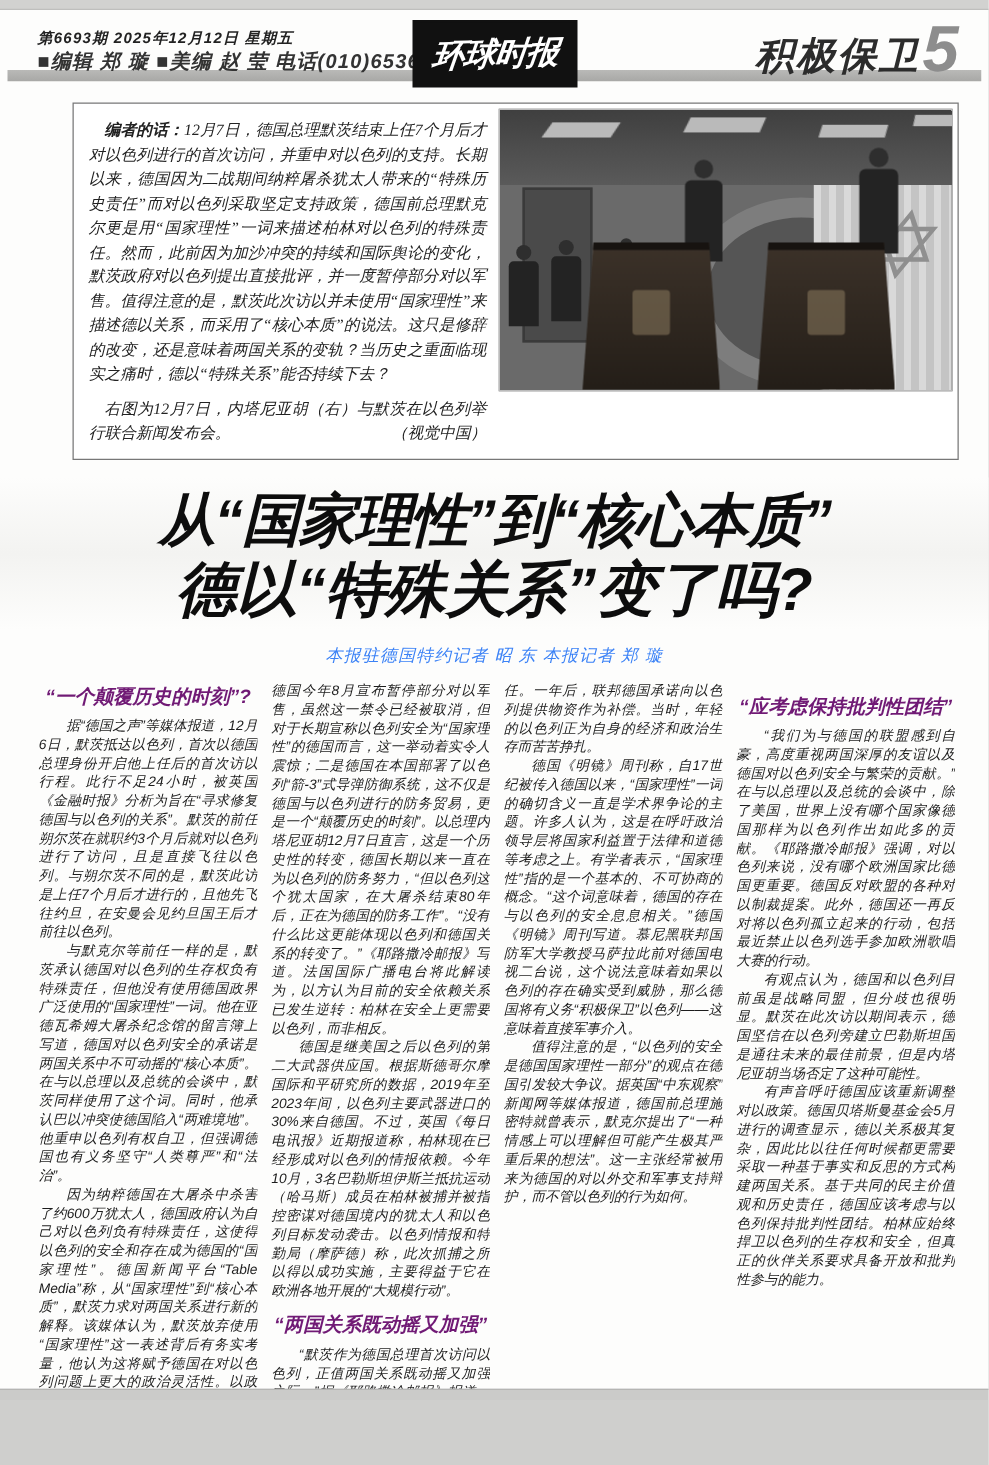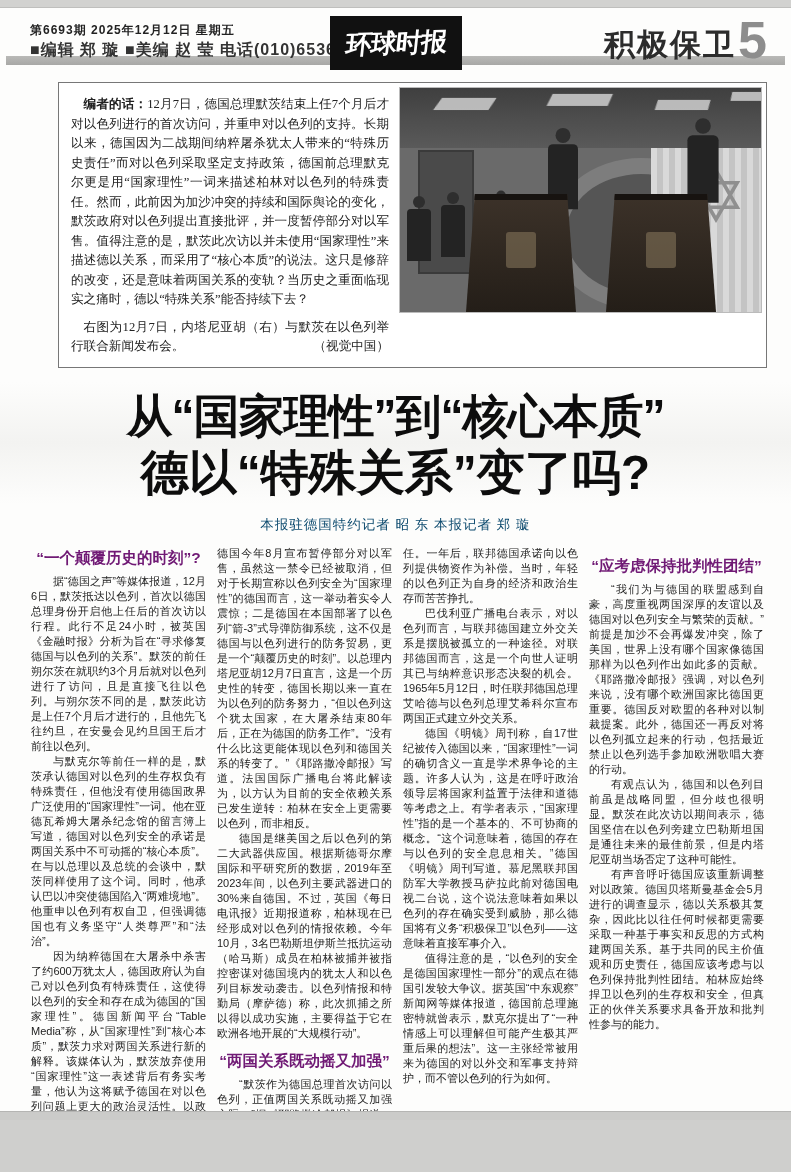--- a/index.html
+++ b/index.html
@@ -1,17 +1,17 @@
 <!DOCTYPE html>
 <html lang="zh"><head>
 <meta charset="utf-8">
 <style>
   html,body{margin:0;padding:0;background:#cfcfcd;}
   body{width:791px;font-family:"Liberation Sans",sans-serif;color:#1a1a1a;}
-  .page{position:relative;width:791px;height:1120px;background:#fdfdfc;overflow:hidden;}
+  .page{position:relative;width:791px;height:1120px;background:#fdfdfc;overflow:hidden;font-style:italic;}
   .page-top-edge{height:7px;background:#d2d2d0;border-bottom:1px solid #bfbfbd;}
   .page-bottom-edge{position:absolute;left:0;right:0;bottom:0;height:8px;background:#cbcbc9;border-top:1px solid #b5b5b3;}
 
   
   .masthead{position:relative;height:60px;margin:4px 6px 0 6px;}
   .mast-left{position:absolute;left:24px;top:8px;line-height:20px;}
   .mast-issue{font-size:12px;font-weight:bold;color:#222;letter-spacing:1px;}
   .mast-editors{font-size:16px;font-weight:bold;color:#333;letter-spacing:1px;}
   .mast-rule{position:absolute;left:0;right:0;top:44px;height:9px;background:linear-gradient(#b9b9b7,#a8a8a6);}
   .logo-box{position:absolute;left:50%;transform:translateX(-50%);top:6px;width:128px;height:50px;background:#111;display:flex;align-items:center;justify-content:center;box-shadow:0 0 0 2px #111;}
@@ -50,21 +50,21 @@
   .podium{position:absolute;bottom:0;width:110px;height:118px;background:linear-gradient(#3c3229,#241e18);clip-path:polygon(8% 0,92% 0,100% 100%,0 100%);}
   .podium .top{position:absolute;left:-6px;top:-16px;width:122px;height:22px;background:#171310;transform:skewX(-4deg);border-radius:2px;}
   .podium .emblem{position:absolute;left:50%;top:38px;transform:translateX(-50%);width:30px;height:36px;background:#8a7a5f;opacity:.55;border-radius:3px;}
   .p1{left:66px;}
   .p2{left:206px;}
 
   
   .headline{margin:14px 0 0;text-align:center;background:linear-gradient(#fdfdfc,#f3f3f1,#fdfdfc);padding:6px 15px 2px;}
   .headline .h1{font-size:46px;font-weight:900;letter-spacing:-1px;color:#0d0d0d;line-height:56px;}
   .headline .h2{font-size:48px;font-weight:900;letter-spacing:0px;color:#0d0d0d;line-height:58px;}
-  .byline{text-align:center;font-size:13.5px;color:#0c4a6e;margin-top:12px;letter-spacing:1px;}
+  .byline{text-align:center;font-size:13.5px;color:#3b82f6;margin-top:12px;letter-spacing:1px;}
 
   
   .article{display:flex;gap:11px;margin:12px 27px 0 31px;height:706px;overflow:hidden;}
   .col{flex:1;min-width:0;overflow:hidden;text-align:justify;}
   .col p{margin:0;font-size:11px;line-height:15px;text-indent:2em;color:#1c1c1c;}
   .col p.noindent{text-indent:0;}
   .col h3{margin:2px 0 6px;font-size:15.5px;line-height:20px;text-align:center;color:#701a75;font-weight:900;text-indent:0;}
   .col h3.mid{margin-top:10px;}
 </style>
 </head>
@@ -156,26 +156,25 @@
         <p>因为纳粹德国在大屠杀中杀害了约600万犹太人，德国政府认为自己对以色列负有特殊责任，这使得以色列的安全和存在成为德国的“国家理性”。德国新闻平台“Table Media”称，从“国家理性”到“核心本质”，默茨力求对两国关系进行新的解释。该媒体认为，默茨放弃使用“国家理性”这一表述背后有务实考量，他认为这将赋予德国在对以色列问题上更大的政治灵活性。以政府中一些极右翼成员公开鼓吹吞并被占领的约旦河西岸地区。默茨表示，不应采取任何朝这个方向发展的措施，“任何正式的、政治的、结构性的、事实上的或其他任何构成吞并的措施都不应采取”。他还表示，希望未来在决定何时保证以色列的安全意味着军事支持、何时又不意味着军事支持时，德国能够拥有更大的灵活性。在本轮巴以冲突爆发之后，德国多个政党提出类似要求。</p>
       </div>
       <div class="col">
         <p class="noindent">德国今年8月宣布暂停部分对以军售，虽然这一禁令已经被取消，但对于长期宣称以色列安全为“国家理性”的德国而言，这一举动着实令人震惊；二是德国在本国部署了以色列“箭-3”式导弹防御系统，这不仅是德国与以色列进行的防务贸易，更是一个“颠覆历史的时刻”。以总理内塔尼亚胡12月7日直言，这是一个历史性的转变，德国长期以来一直在为以色列的防务努力，“但以色列这个犹太国家，在大屠杀结束80年后，正在为德国的防务工作”。“没有什么比这更能体现以色列和德国关系的转变了。”《耶路撒冷邮报》写道。法国国际广播电台将此解读为，以方认为目前的安全依赖关系已发生逆转：柏林在安全上更需要以色列，而非相反。</p>
         <p>德国是继美国之后以色列的第二大武器供应国。根据斯德哥尔摩国际和平研究所的数据，2019年至2023年间，以色列主要武器进口的30%来自德国。不过，英国《每日电讯报》近期报道称，柏林现在已经形成对以色列的情报依赖。今年10月，3名巴勒斯坦伊斯兰抵抗运动（哈马斯）成员在柏林被捕并被指控密谋对德国境内的犹太人和以色列目标发动袭击。以色列情报和特勤局（摩萨德）称，此次抓捕之所以得以成功实施，主要得益于它在欧洲各地开展的“大规模行动”。</p>
         <h3 class="mid">“两国关系既动摇又加强”</h3>
         <p>“默茨作为德国总理首次访问以色列，正值两国关系既动摇又加强之际。”据《耶路撒冷邮报》报道，本轮巴以冲突使双方关系紧张，但德国近期在柏林附近部署“箭-3”式导弹防御系统后，德以关系又上升到了新的高度。如果说默茨此次访以传递的总体信息是尽管两国在加沙冲突和“两国方案”问题上存在分歧，但德国对以色列负有持久的责任，那么内塔尼亚胡关于“箭-3”式导弹防御系统的表态，则强调的是两国“交织在一起的命运”。</p>
       </div>
       <div class="col">
         <p class="noindent">任。一年后，联邦德国承诺向以色列提供物资作为补偿。当时，年轻的以色列正为自身的经济和政治生存而苦苦挣扎。</p>
-        <p>巴伐利亚广播电台表示，对以色列而言，与联邦德国建立外交关系是摆脱被孤立的一种途径。对联邦德国而言，这是一个向世人证明其已与纳粹意识形态决裂的机会。1965年5月12日，时任联邦德国总理艾哈德与以色列总理艾希科尔宣布两国正式建立外交关系。</p>
         <p>德国《明镜》周刊称，自17世纪被传入德国以来，“国家理性”一词的确切含义一直是学术界争论的主题。许多人认为，这是在呼吁政治领导层将国家利益置于法律和道德等考虑之上。有学者表示，“国家理性”指的是一个基本的、不可协商的概念。“这个词意味着，德国的存在与以色列的安全息息相关。”德国《明镜》周刊写道。慕尼黑联邦国防军大学教授马萨拉此前对德国电视二台说，这个说法意味着如果以色列的存在确实受到威胁，那么德国将有义务“积极保卫”以色列——这意味着直接军事介入。</p>
         <p>值得注意的是，“以色列的安全是德国国家理性一部分”的观点在德国引发较大争议。据英国“中东观察”新闻网等媒体报道，德国前总理施密特就曾表示，默克尔提出了“一种情感上可以理解但可能产生极其严重后果的想法”。这一主张经常被用来为德国的对以外交和军事支持辩护，而不管以色列的行为如何。</p>
       </div>
       <div class="col">
         <h3 class="mid">“应考虑保持批判性团结”</h3>
-        <p>“我们为与德国的联盟感到自豪，高度重视两国深厚的友谊以及德国对以色列安全与繁荣的贡献。”前提是加沙不会再爆发冲突，除了美国，世界上没有哪个国家像德国那样为以色列作出如此多的贡献。《耶路撒冷邮报》强调，对以色列来说，没有哪个欧洲国家比德国更重要。德国反对欧盟的各种对以制裁提案。此外，德国还一再反对将以色列孤立起来的行动，包括最近禁止以色列选手参加欧洲歌唱大赛的行动。</p>
+        <p>“我们为与德国的联盟感到自豪，高度重视两国深厚的友谊以及德国对以色列安全与繁荣的贡献。”在与以总理以及总统的会谈中，除了美国，世界上没有哪个国家像德国那样为以色列作出如此多的贡献。《耶路撒冷邮报》强调，对以色列来说，没有哪个欧洲国家比德国更重要。德国反对欧盟的各种对以制裁提案。此外，德国还一再反对将以色列孤立起来的行动，包括最近禁止以色列选手参加欧洲歌唱大赛的行动。</p>
         <p>有观点认为，德国和以色列目前虽是战略同盟，但分歧也很明显。默茨在此次访以期间表示，德国坚信在以色列旁建立巴勒斯坦国是通往未来的最佳前景，但是内塔尼亚胡当场否定了这种可能性。</p>
         <p>有声音呼吁德国应该重新调整对以政策。德国贝塔斯曼基金会5月进行的调查显示，德以关系极其复杂，因此比以往任何时候都更需要采取一种基于事实和反思的方式构建两国关系。基于共同的民主价值观和历史责任，德国应该考虑与以色列保持批判性团结。柏林应始终捍卫以色列的生存权和安全，但真正的伙伴关系要求具备开放和批判性参与的能力。</p>
       </div>
     </div>
 
   <div class="page-bottom-edge"></div>
 </div>
 
 </body></html>

